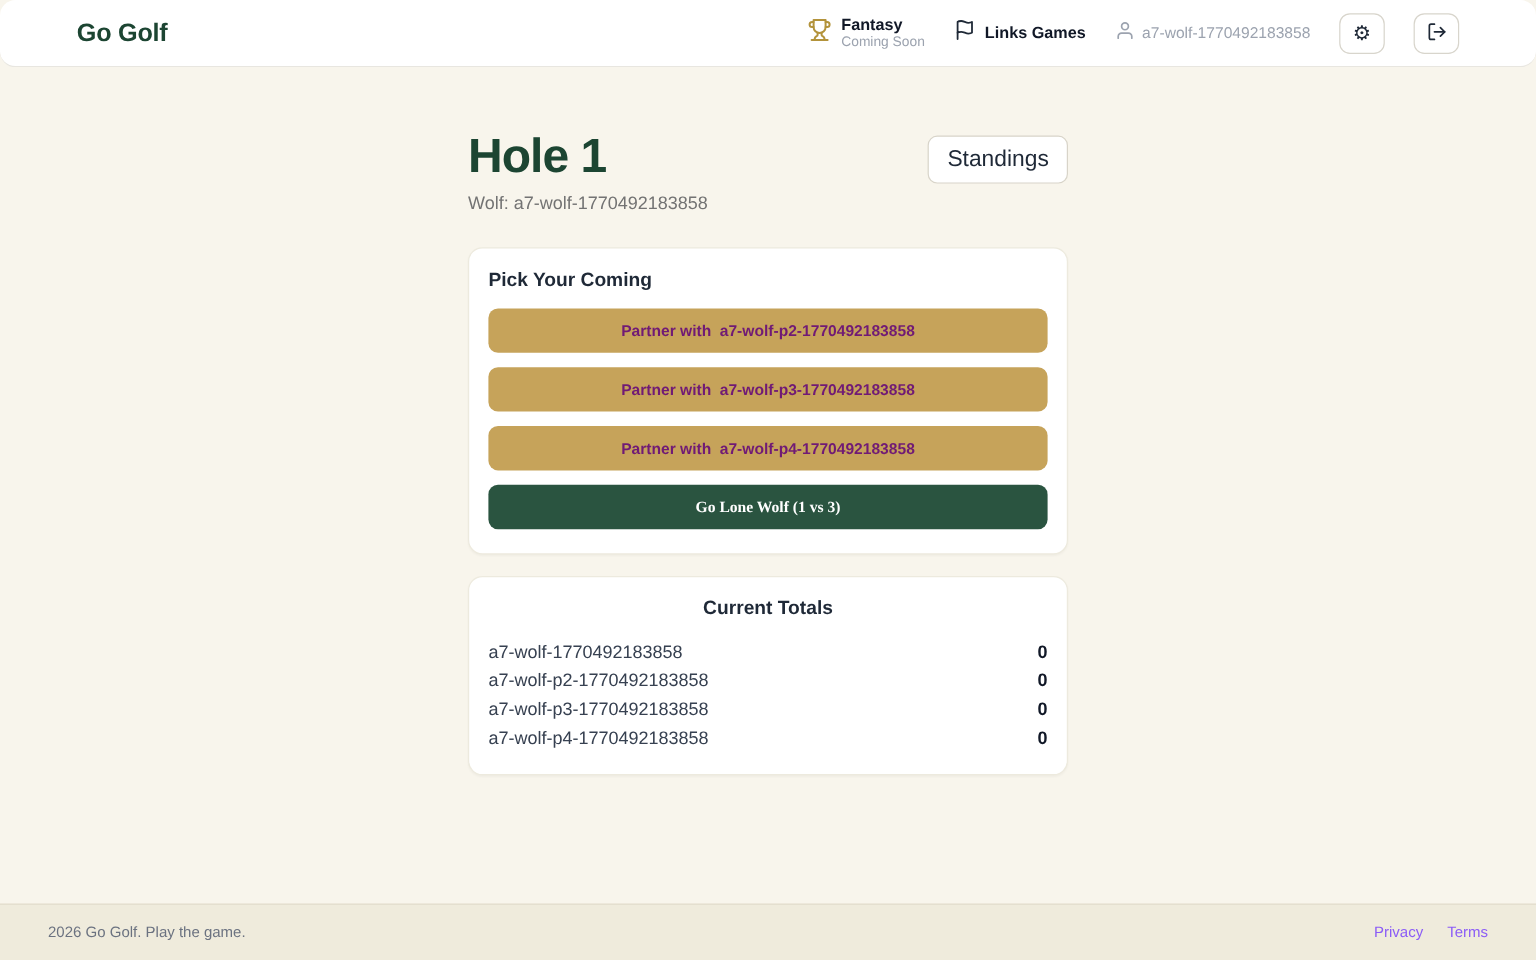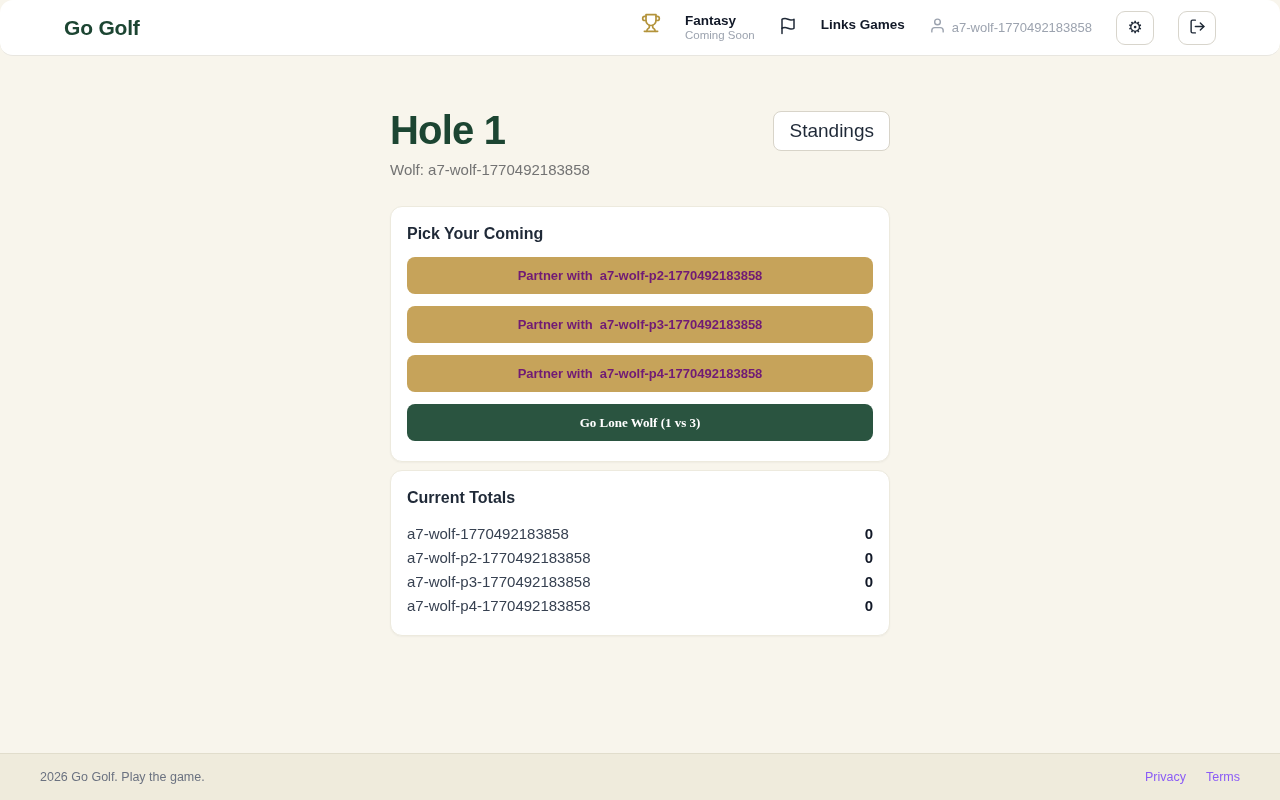--- a/index.html
+++ b/index.html
@@ -18,42 +18,42 @@
     border-bottom: 1px solid #e8e6e0;
     display: flex;
     align-items: center;
     justify-content: space-between;
     padding: 0 64px;
     flex-shrink: 0;
     border-radius: 13px;
   }
   .logo { font-size: 21px; font-weight: bold; color: #1c4532; letter-spacing: -0.2px; }
   .header-right { display: flex; align-items: center; gap: 24px; }
-  .nav-item { display: flex; align-items: flex-start; gap: 24px; cursor: pointer; }
+  .nav-item { display: flex; align-items: center; gap: 8px; cursor: pointer; }
   .fantasy-text { line-height: 1.2; }
   .fantasy-label, .links-label { font-size: 13.5px; font-weight: bold; color: #111827; }
   .fantasy-sub { font-size: 11.5px; color: #9ca3af; }
   .user-chip { display: flex; align-items: center; gap: 6px; }
   .user-name { font-size: 13px; color: #9ca3af; }
   .icon-btn {
     width: 38px; height: 34px;
     border: 1px solid #d8d5cc;
     border-radius: 9px;
     background: #ffffff;
     display: flex; align-items: center; justify-content: center;
     cursor: pointer;
     color: #1f2937;
   }
   .gear-glyph { font-size: 17px; line-height: 1; color: #1f2937; }
   .svg-icon { display: block; }
 
   
   .main { flex: 1; padding-top: 52px; }
   .container { width: 500px; margin: 0 auto; }
-  .title-row { display: flex; justify-content: space-between; align-items: center; }
+  .title-row { display: flex; justify-content: space-between; align-items: flex-end; }
   .page-title { font-size: 40px; font-weight: 800; color: #1c4532; letter-spacing: -0.8px; }
   .standings-btn {
     background: #ffffff;
     border: 1px solid #d8d4c9;
     border-radius: 8px;
     padding: 8px 15px;
     font-size: 19px;
     font-weight: 500;
     color: #1f2937;
     font-family: "Liberation Sans", sans-serif;
@@ -62,21 +62,21 @@
   .wolf-label { margin-top: 8px; font-size: 15px; color: #737373; }
 
   .card {
     background: #ffffff;
     border: 1px solid #edeade;
     border-radius: 12px;
     padding: 18px 16px;
     box-shadow: 0 1px 2px rgba(0,0,0,0.04);
   }
   .card-partner { margin-top: 28px; }
-  .card-totals { margin-top: 8px; }
+  .card-totals { margin-top: 18px; text-align: center; }
   .card-title { font-size: 16px; font-weight: bold; color: #1f2937; margin-bottom: 14px; }
 
   .partner-btn {
     width: 100%;
     height: 37px;
     border: none;
     border-radius: 8px;
     background: #c6a35a;
     color: #701a75;
     font-size: 13px;

